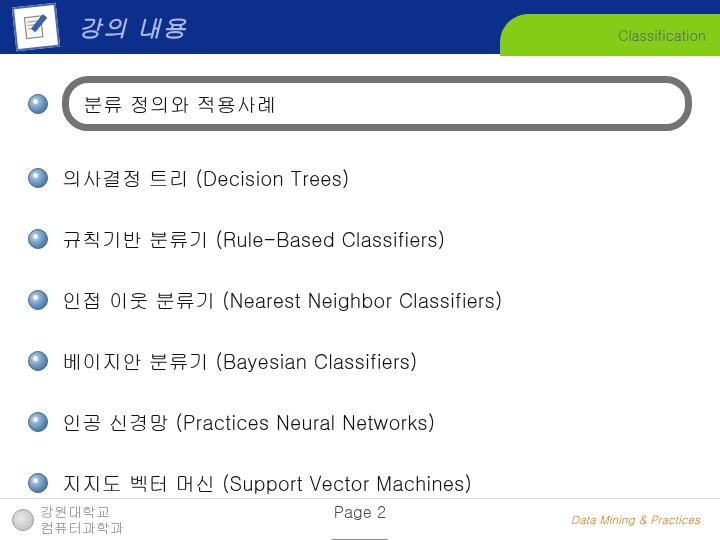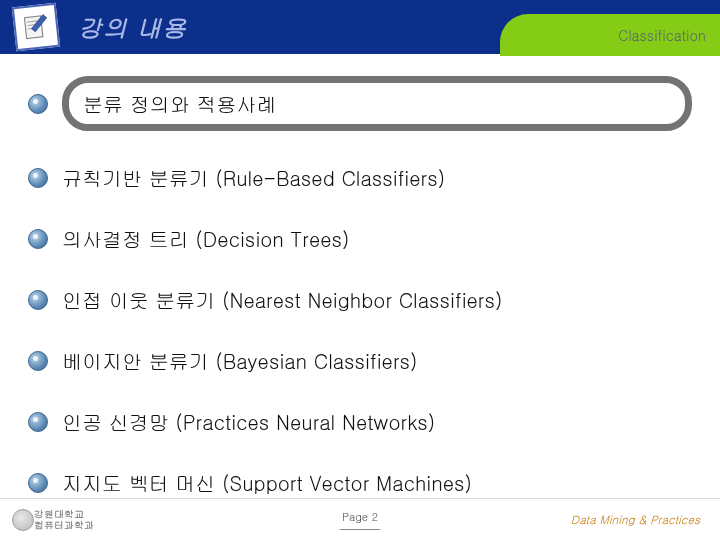--- a/index.html
+++ b/index.html
@@ -112,33 +112,33 @@
   }
   .footer-logo {
     width: 22px;
     height: 22px;
     margin-left: 12px;
     border-radius: 50%;
     background: radial-gradient(circle at 40% 40%, #e8e8e8, #b8b8b8);
     border: 1px solid #9e9e9e;
   }
   .footer-logo-text {
-    font-size: 10px;
+    font-size: 14px;
     color: #8a8a8a;
+    margin-left: 6px;
     line-height: 1.1;
-    font-weight: bold;
   }
   .footer-page {
     position: absolute;
     left: 50%;
     transform: translateX(-50%);
-    font-size: 11px;
+    font-size: 16px;
     color: #4a4a4a;
     border-bottom: 1px solid #888;
-    padding: 0 2px 5px;
+    padding: 0 2px 16px;
   }
   .footer-credit {
     position: absolute;
     right: 20px;
     text-align: right;
     font-size: 11.5px;
     font-style: italic;
     color: #c87f10;
     line-height: 1.25;
   }
@@ -166,26 +166,26 @@
 
   <div class="bullet-row highlighted">
     <div class="bullet-icon"></div>
     <div class="bullet-text-wrap">
       <span class="bullet-text">분류 정의와 적용사례</span>
     </div>
   </div>
 
   <div class="bullet-row">
     <div class="bullet-icon"></div>
+    <span class="bullet-text">의사결정 트리 (Decision Trees)</span>
+  </div>
+
+  <div class="bullet-row">
+    <div class="bullet-icon"></div>
     <span class="bullet-text">규칙기반 분류기 (Rule-Based Classifiers)</span>
-  </div>
-
-  <div class="bullet-row">
-    <div class="bullet-icon"></div>
-    <span class="bullet-text">의사결정 트리 (Decision Trees)</span>
   </div>
 
   <div class="bullet-row">
     <div class="bullet-icon"></div>
     <span class="bullet-text">인접 이웃 분류기 (Nearest Neighbor Classifiers)</span>
   </div>
 
   <div class="bullet-row">
     <div class="bullet-icon"></div>
     <span class="bullet-text">베이지안 분류기 (Bayesian Classifiers)</span>

